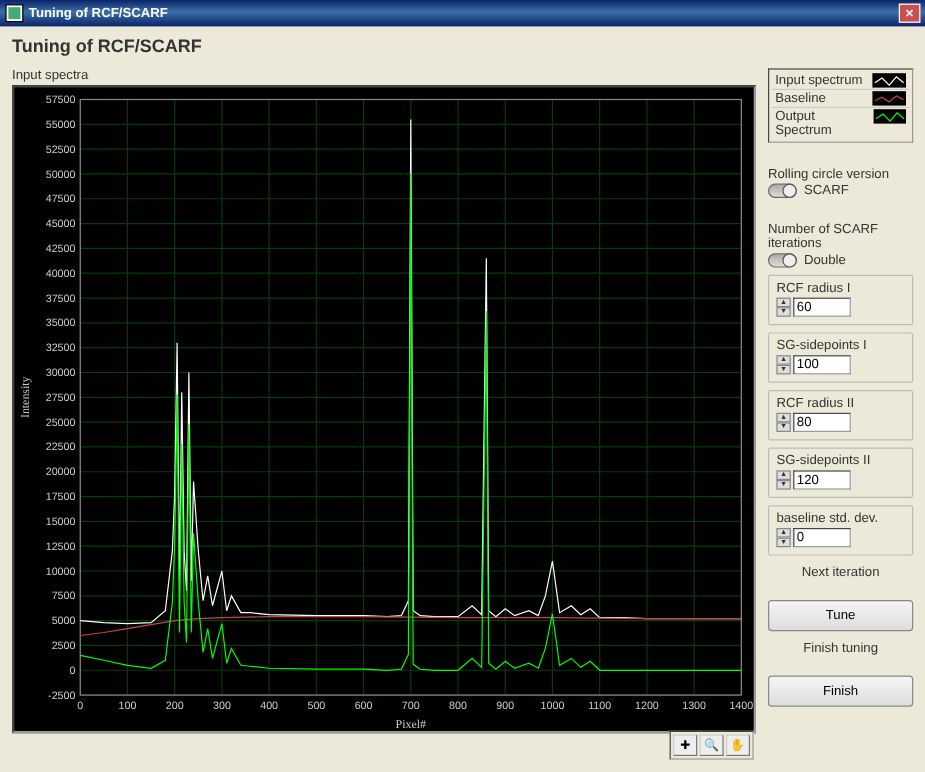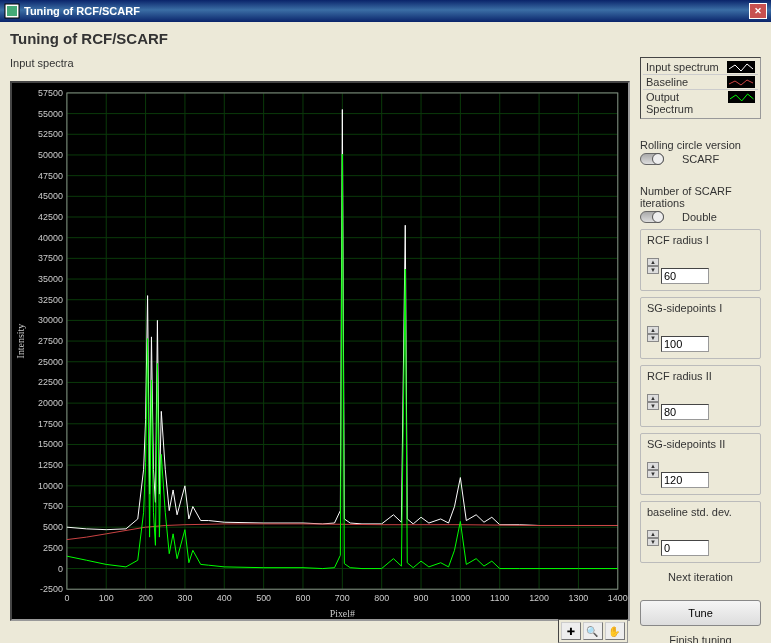--- a/index.html
+++ b/index.html
@@ -8,43 +8,43 @@
 .titlebar { height: 22px; background: linear-gradient(to bottom, #0a246a, #3b6ea5 45%, #0a246a); color: #fff; display: flex; align-items: center; padding: 0 4px; font-size: 11px; font-weight: bold; }
 .titlebar .icon { width: 16px; height: 16px; margin-right: 4px; display: flex; align-items: center; justify-content: center; }
 .titlebar .title { flex: 1; }
 .titlebar .close { width: 18px; height: 16px; background: #c75050; border: 1px solid #fff; display: flex; align-items: center; justify-content: center; cursor: pointer; font-size: 9px; }
 
 .content { padding: 8px 10px; }
 .page-title { font-size: 15px; font-weight: bold; margin-bottom: 10px; color: #333; }
 
 .main { display: flex; gap: 10px; }
 .plot-area { flex: 1; }
-.plot-label { font-size: 11px; color: #333; margin-bottom: 12px; }
+.plot-label { font-size: 11px; color: #333; margin-bottom: 2px; }
 .plot-frame { border: 2px inset #999; background: #000; width: 620px; height: 540px; position: relative; }
 .plot-svg { width: 100%; height: 100%; }
 
 .panel { width: 125px; display: flex; flex-direction: column; gap: 4px; font-size: 11px; color: #333; }
 
 .legend-box { border: 1px inset #999; background: #ece9d8; padding: 2px; }
 .legend-row { display: flex; align-items: flex-start; justify-content: space-between; padding: 1px 3px; border-bottom: 1px solid #ccc; }
 .legend-row:last-child { border-bottom: none; }
 .legend-swatch { width: 28px; height: 12px; background: #000; display: flex; align-items: center; justify-content: center; }
 .legend-swatch svg { width: 100%; height: 100%; }
 
 .toggle-group { margin-top: 16px; }
-.toggle { display: flex; align-items: center; gap: 18px; margin-top: 2px; }
+.toggle { display: flex; align-items: center; gap: 6px; margin-top: 2px; }
 .toggle-switch { width: 24px; height: 12px; background: linear-gradient(#aaa,#ddd); border: 1px solid #666; border-radius: 6px; position: relative; cursor: pointer; }
 .toggle-switch::after { content: ""; position: absolute; width: 10px; height: 10px; background: #eee; border: 1px solid #555; border-radius: 50%; top: -1px; right: -1px; }
 
 .param-group { border: 1px solid #bbb; border-radius: 2px; padding: 4px 6px 6px 6px; margin-top: 2px; position: relative; }
 .param-group .lbl { font-size: 11px; display: block; margin-bottom: 2px; }
 .param-input-row { display: flex; align-items: center; gap: 2px; }
 .spinner { display: flex; flex-direction: column; }
 .spinner .btn { width: 12px; height: 8px; background: #ddd; border: 1px solid #888; font-size: 6px; line-height: 6px; text-align: center; cursor: pointer; }
-input.num { width: 48px; height: 16px; font-size: 11px; padding: 0 2px; border: 1px inset #999; background: #fff; margin-top: 20px; }
+input.num { width: 48px; height: 16px; font-size: 11px; padding: 0 2px; border: 1px inset #999; background: #fff; }
 
 .section-label { margin-top: 4px; text-align: center; }
 .big-btn { width: 100%; height: 26px; background: linear-gradient(#f5f5f5,#ddd); border: 1px solid #888; border-radius: 3px; font-size: 11px; cursor: pointer; margin-top: 13px; }
 
 .plot-tools { position: absolute; bottom: -24px; right: 0; display: flex; gap: 2px; border: 1px inset #999; padding: 2px; background: #ece9d8; }
 .tool { width: 20px; height: 18px; border: 1px outset #ccc; background: #eee; display: flex; align-items: center; justify-content: center; cursor: pointer; font-size: 10px; }
 
 
 .axis-label { fill: #ccc; font-size: 10px; font-family: Tahoma; }
 .tick-label { fill: #ccc; font-size: 9px; }

